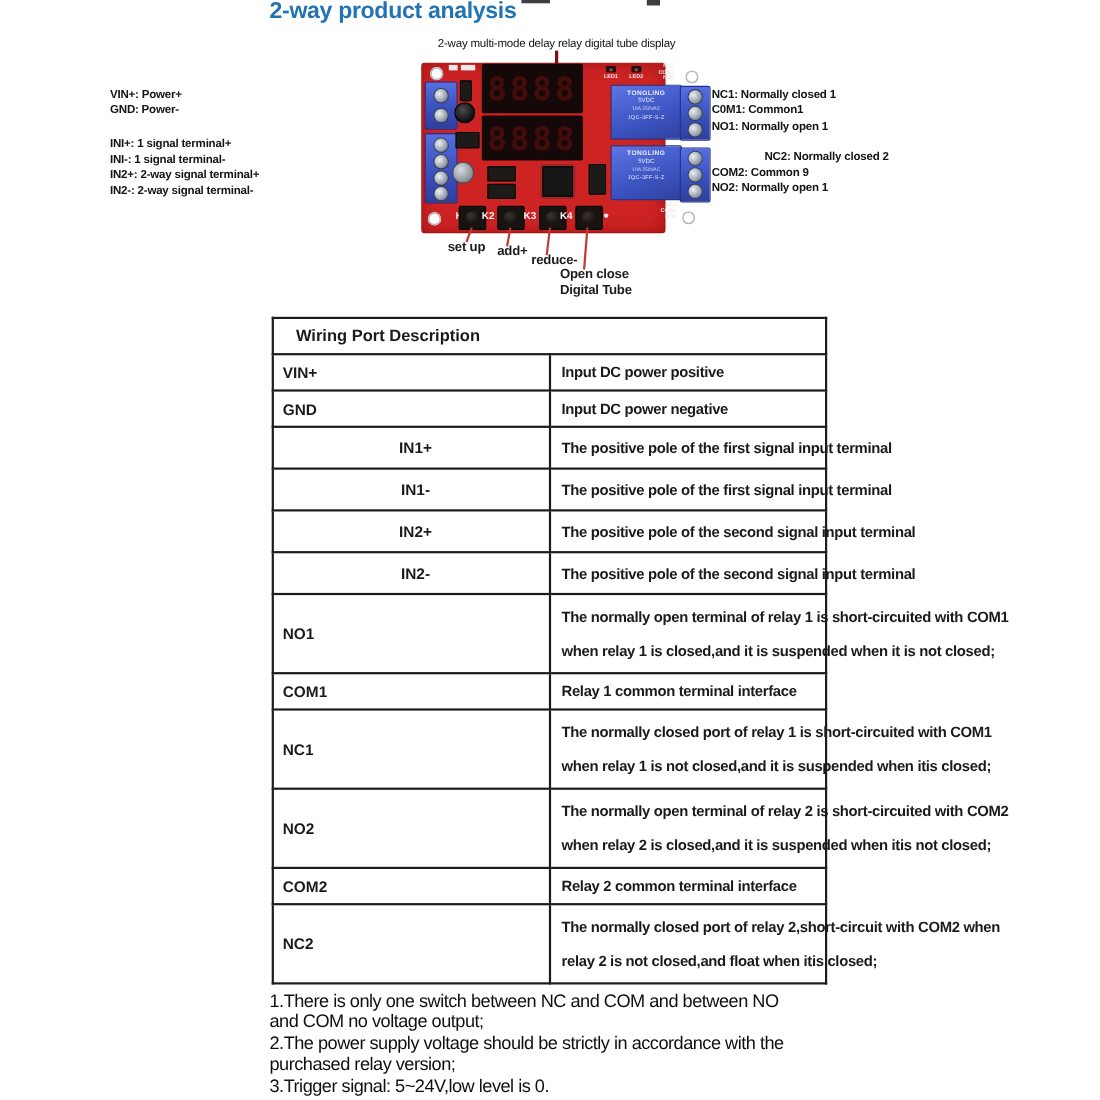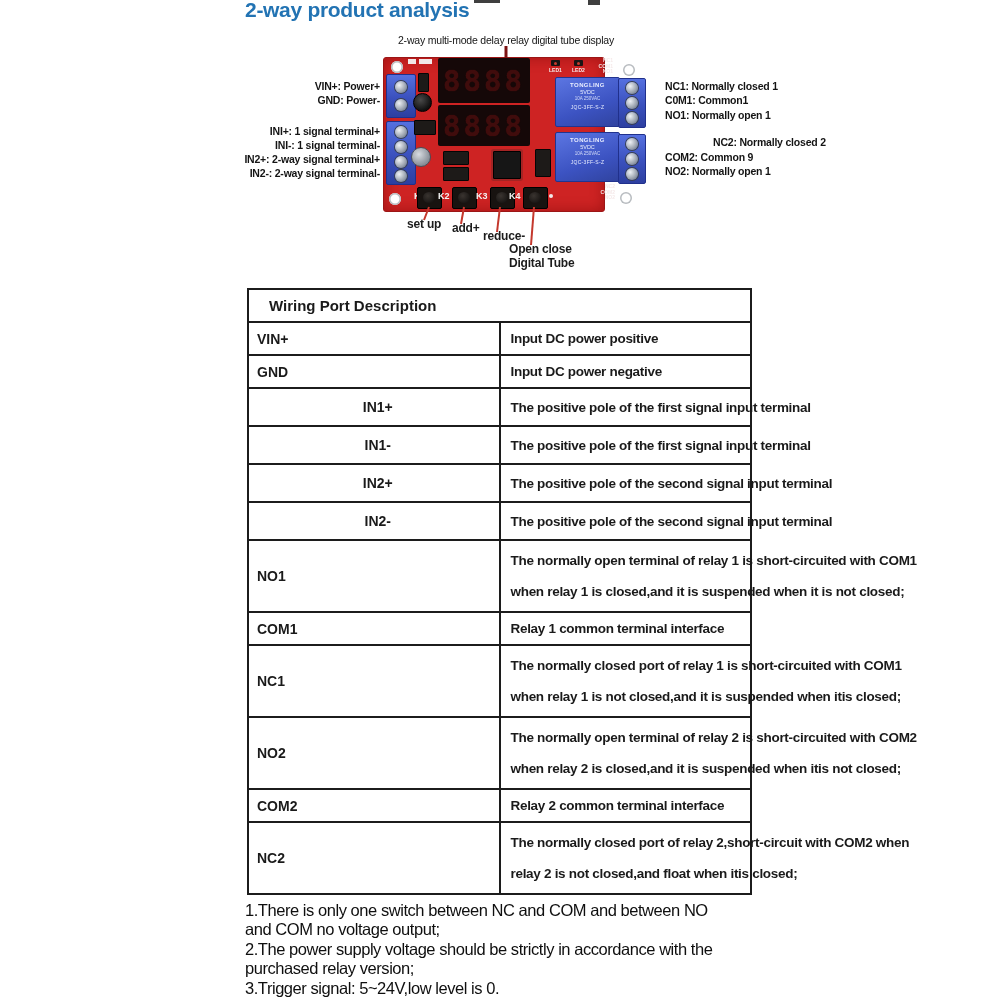--- a/index.html
+++ b/index.html
@@ -7,23 +7,23 @@
           font-family:"Liberation Sans",sans-serif;color:#1a1a1a;}
   .abs{position:absolute;}
   
   .frag{position:absolute;background:#3f3f3f;}
   
   .title{position:absolute;left:245px;top:-2px;font-size:21px;font-weight:bold;
          letter-spacing:-0.3px;color:#2273b3;white-space:nowrap;}
   
   .caption-top{position:absolute;left:381px;top:34px;width:250px;text-align:center;
                font-size:10.5px;letter-spacing:-0.2px;color:#141414;}
-  .lbl-left{position:absolute;left:100px;width:280px;text-align:right;font-size:10.5px;
+  .lbl-left{position:absolute;left:100px;width:280px;text-align:left;font-size:10.5px;
             font-weight:600;letter-spacing:-0.2px;color:#141414;white-space:nowrap;}
-  .lbl-right{position:absolute;left:665px;font-size:10.5px;font-weight:600;
+  .lbl-right{position:absolute;left:647px;font-size:10.5px;font-weight:600;
              letter-spacing:-0.2px;color:#141414;white-space:nowrap;}
   .btn-caption{position:absolute;font-size:12px;font-weight:600;letter-spacing:-0.2px;
                color:#1c1c1c;white-space:nowrap;line-height:13.5px;}
   
   .board{position:absolute;left:383px;top:57px;width:222px;height:155px;}
   .pcb{position:absolute;left:0;top:0;right:0;bottom:0;background:#ce2323;
        border:1px solid #9c1616;border-radius:3px;
        box-shadow:inset 0 0 14px rgba(110,0,0,.45);}
   .hole{position:absolute;width:12px;height:12px;border-radius:50%;background:#fff;
         box-shadow:0 0 0 1.5px #b8bcc0 inset;}

